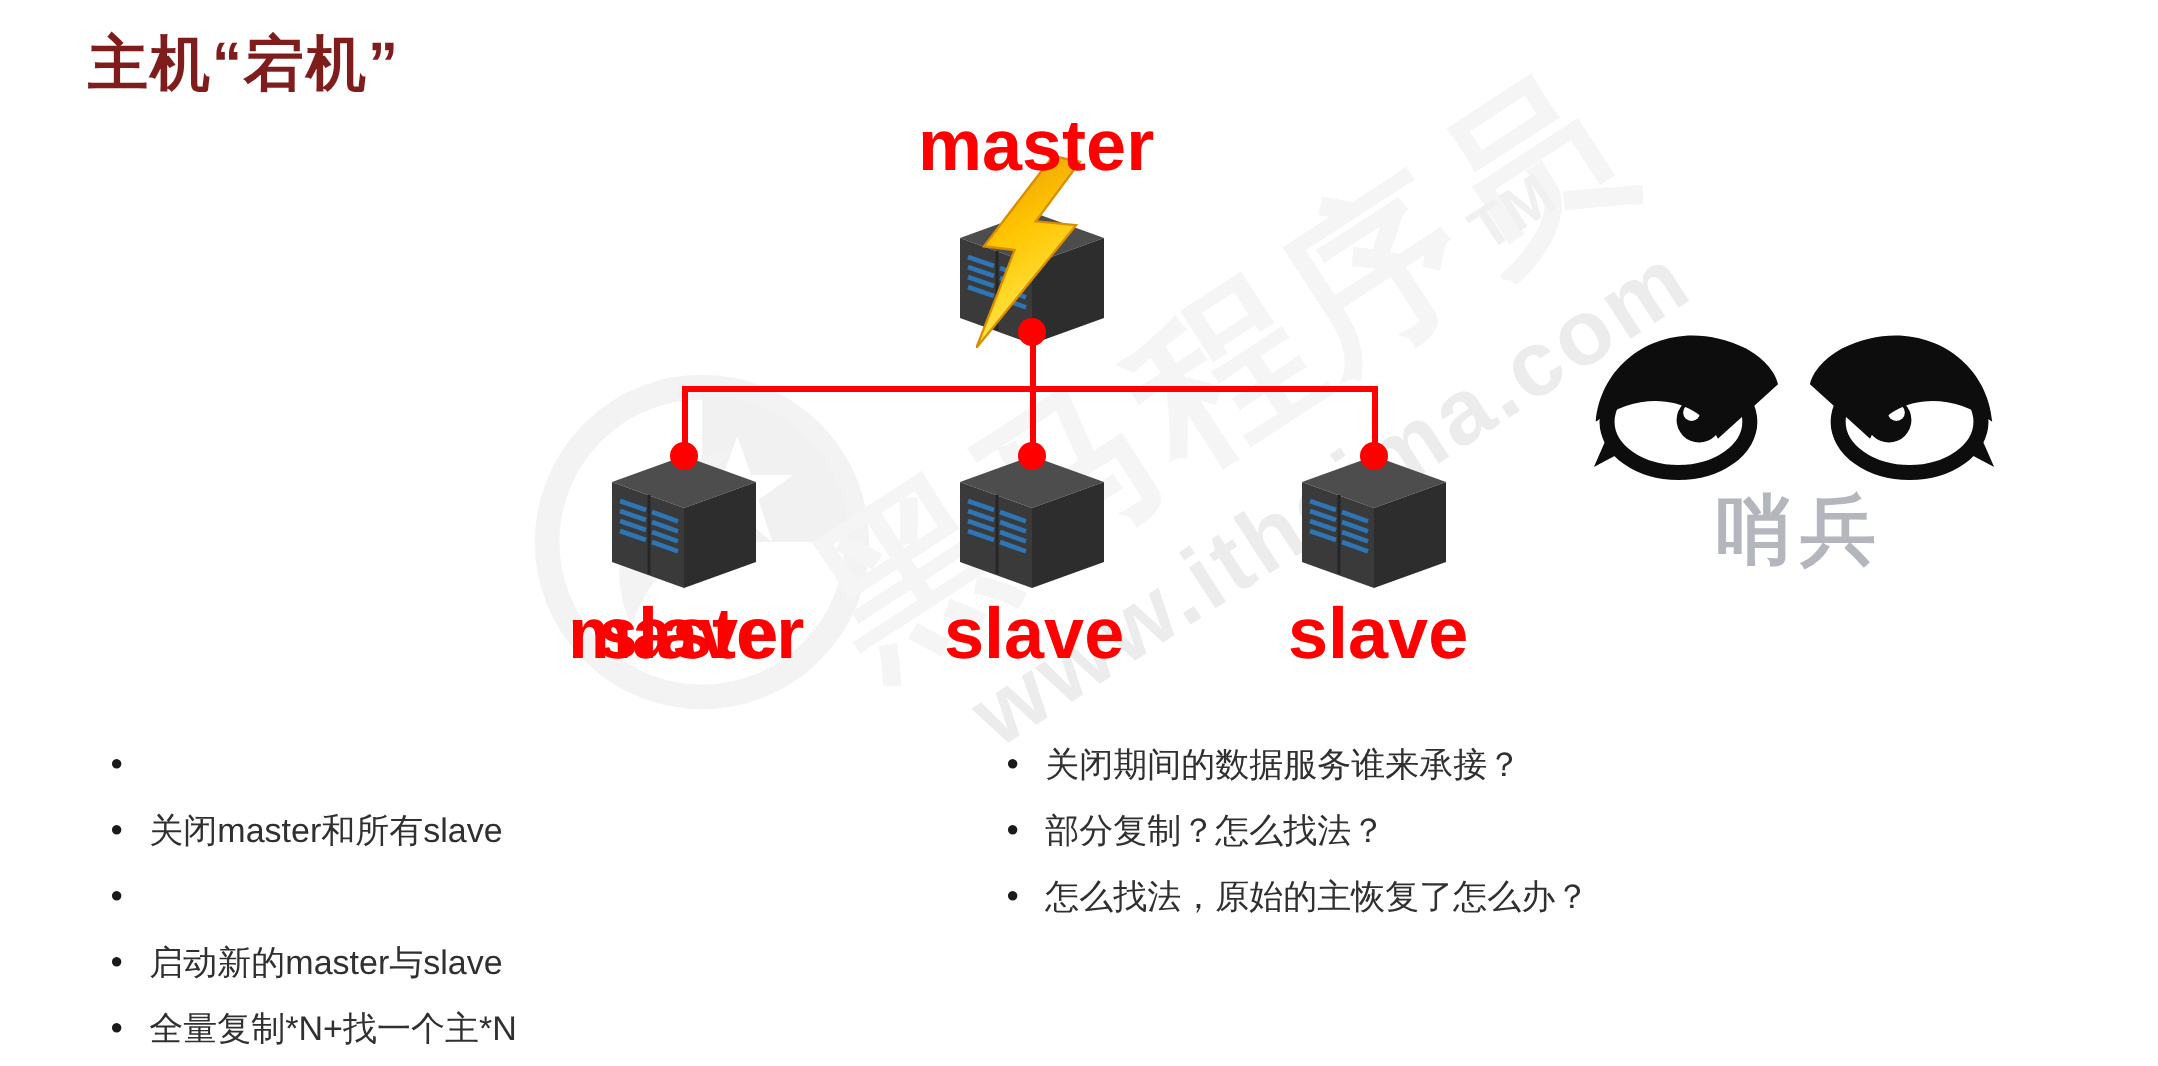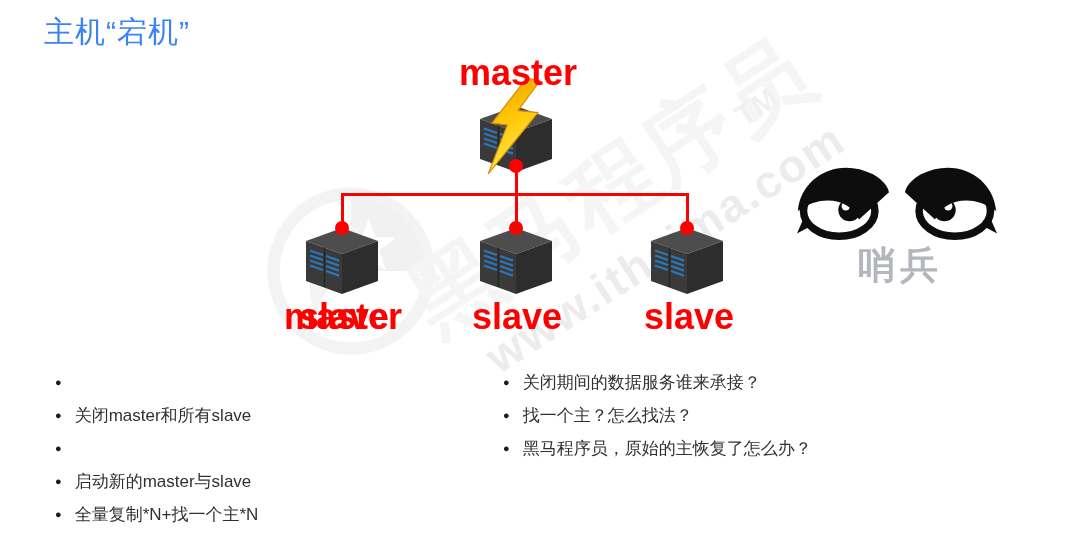--- a/index.html
+++ b/index.html
@@ -4,21 +4,21 @@
 <style>
   html,body{margin:0;padding:0;background:#fff;}
   #stage{
     position:relative;width:1079px;height:533px;background:#ffffff;overflow:hidden;
     font-family:"Liberation Sans","DejaVu Sans",sans-serif;
   }
   .abs{position:absolute;}
 
   
   .page-title{
-    left:44px;top:12px;font-size:30px;font-weight:normal;color:#3b82f6;letter-spacing:1px;
+    left:44px;top:12px;font-size:30px;font-weight:bold;color:#7f1d1d;letter-spacing:1px;
   }
 
   
   .wm{z-index:0;pointer-events:none;}
   .wm-brand{
     left:452px;top:242px;font-size:88px;font-weight:bold;color:#f5f5f5;white-space:nowrap;
     transform:rotate(-33deg);transform-origin:left bottom;letter-spacing:4px;
   }
   .wm-site{
     left:505px;top:330px;font-size:46px;font-weight:bold;color:#ececec;white-space:nowrap;
@@ -199,21 +199,21 @@
       </li>
   </ul>
 
   <ul class="abs blist list-right">
     <li>
         <span class="bullet">●</span>
         <span>关闭期间的数据服务谁来承接？</span>
       </li>
     <li>
         <span class="bullet">●</span>
-        <span>找一个主？怎么找法？</span>
-      </li>
-    <li>
-        <span class="bullet">●</span>
-        <span>黑马程序员，原始的主恢复了怎么办？</span>
+        <span>部分复制？怎么找法？</span>
+      </li>
+    <li>
+        <span class="bullet">●</span>
+        <span>怎么找法，原始的主恢复了怎么办？</span>
       </li>
   </ul>
 
 </div>
 
 </body></html>

